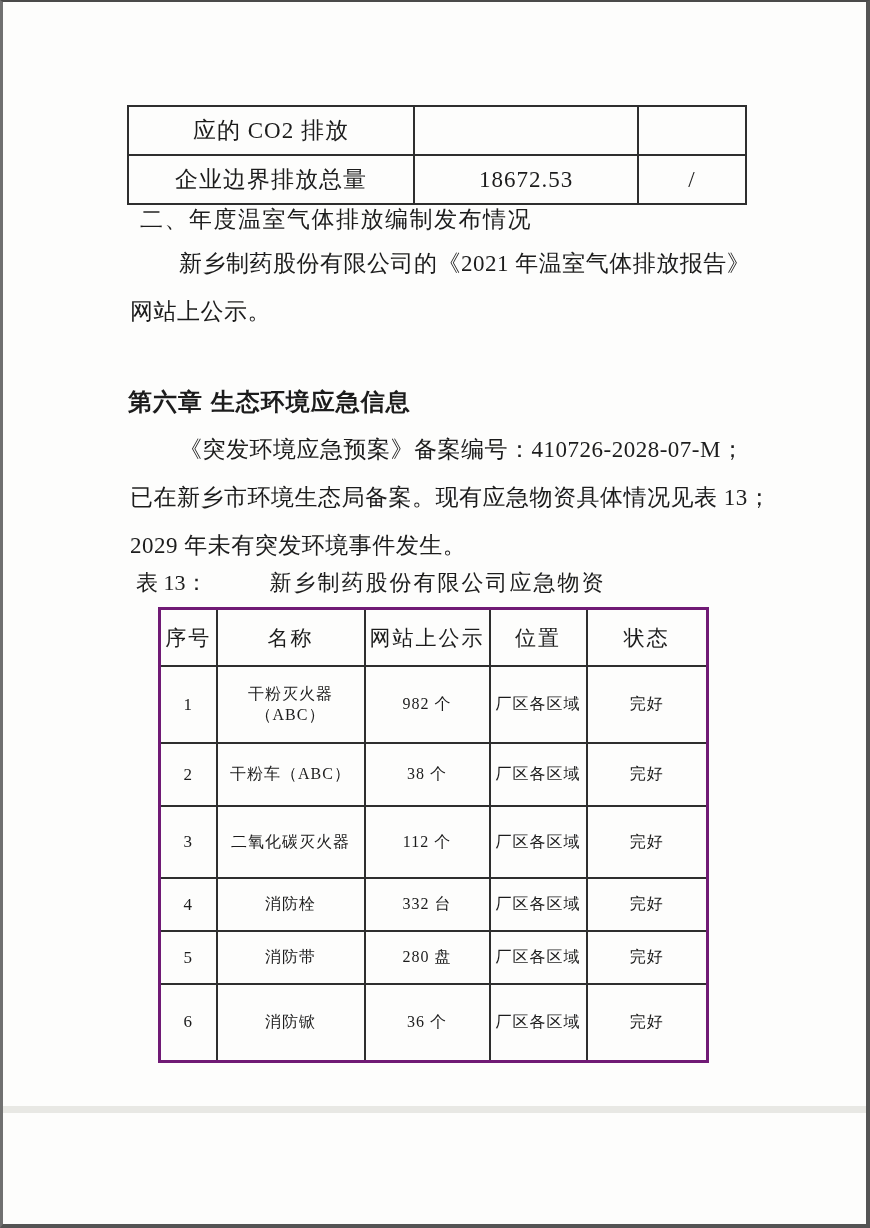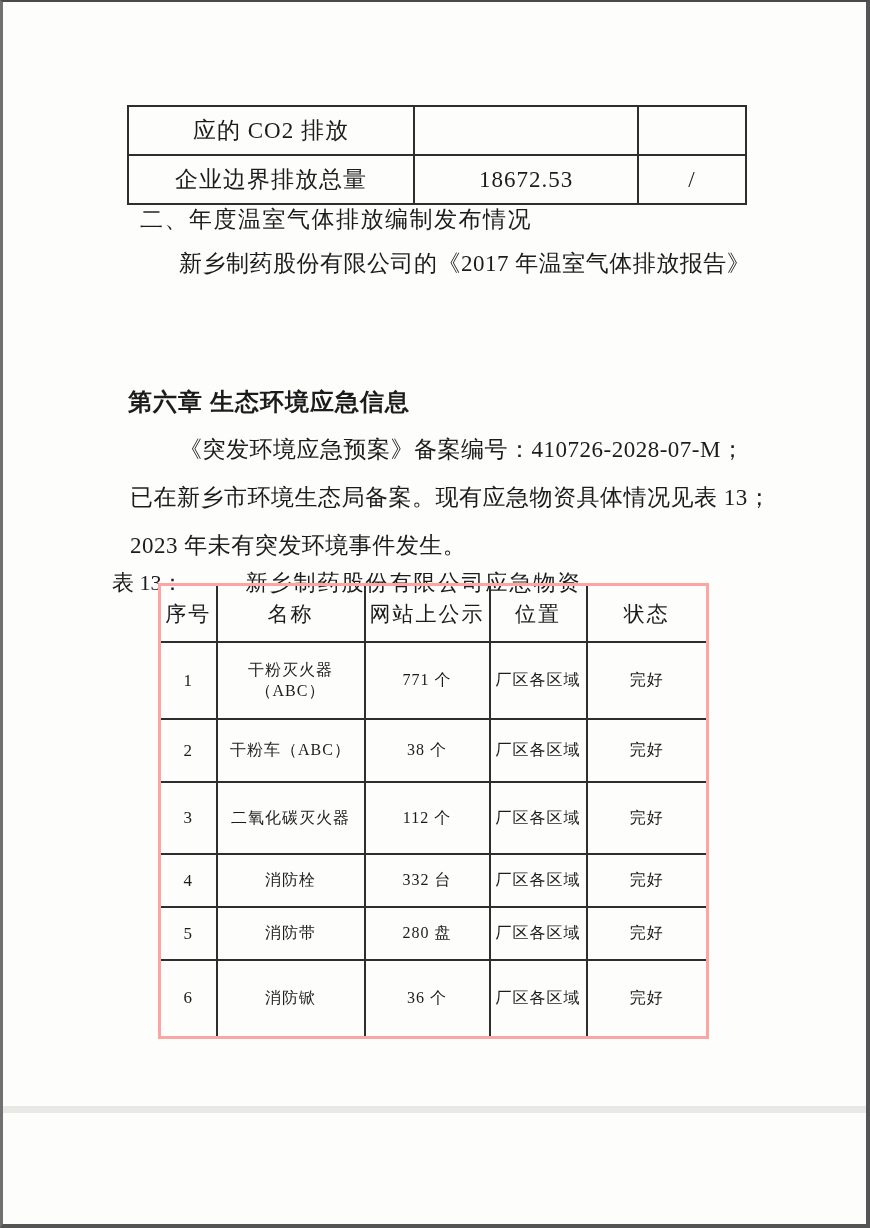--- a/index.html
+++ b/index.html
@@ -33,35 +33,35 @@
   }
   .para{position:absolute;left:130px;width:622px;}
   .para .line{
     height:48px;line-height:48px;font-size:23px;
     letter-spacing:0.5px;white-space:nowrap;
   }
   .para .line.indent{padding-left:49px;}
   .para-ghg{top:240px;}
   .chapter-heading{
     position:absolute;left:128px;top:386px;
-    font-family:Liberation Serif, serif;
+    font-family:Liberation Sans, sans-serif;
     font-weight:bold;font-size:24px;letter-spacing:1px;white-space:nowrap;
   }
   .para-emergency{top:426px;}
   
   .table13-caption{
-    position:absolute;left:112px;top:568px;
+    position:absolute;left:136px;top:568px;
     font-size:22px;white-space:nowrap;
   }
   .table13-caption .t13-title{margin-left:62px;letter-spacing:2px;}
   
   .main-table{
-    position:absolute;left:158px;top:583px;width:548px;
+    position:absolute;left:158px;top:607px;width:548px;
     border-collapse:collapse;table-layout:fixed;
-    border:3px solid #fca5a5;
+    border:3px solid #701a75;
     padding-left:48px;
   }
   .main-table th,.main-table td{
     border:2px solid #2e2e2e;text-align:center;vertical-align:middle;
     overflow:hidden;
   }
   .main-table th{
     height:53px;font-weight:normal;font-size:21px;letter-spacing:2px;
   }
   .main-table td{font-size:16px;letter-spacing:1px;}
@@ -90,28 +90,29 @@
       <tr>
         <td>企业边界排放总量</td>
         <td>18672.53</td>
         <td>/</td>
       </tr>
     </tbody>
 </table>
 
 <div class="sec-heading">二、年度温室气体排放编制发布情况</div>
 <div class="para para-ghg">
-    <div class="line indent">新乡制药股份有限公司的《2017 年温室气体排放报告》</div>
+    <div class="line indent">新乡制药股份有限公司的《2021 年温室气体排放报告》</div>
+    <div class="line">网站上公示。</div>
   </div>
 
 <div class="chapter-heading">第六章 生态环境应急信息</div>
 <div class="para para-emergency">
     <div class="line indent">《突发环境应急预案》备案编号：410726-2028-07-M；</div>
     <div class="line">已在新乡市环境生态局备案。现有应急物资具体情况见表 13；</div>
-    <div class="line">2023 年未有突发环境事件发生。</div>
+    <div class="line">2029 年未有突发环境事件发生。</div>
   </div>
 
 <div class="table13-caption">
   <span>表 13：</span><span class="t13-title">新乡制药股份有限公司应急物资</span>
 </div>
 
 <table class="main-table">
   <colgroup>
     <col style="width:57px">
       <col style="width:148px">
@@ -125,21 +126,21 @@
         <th>名称</th>
         <th>网站上公示</th>
         <th>位置</th>
         <th>状态</th>
       </tr>
   </thead>
   <tbody>
       <tr style="height: 77px;">
         <td>1</td>
         <td>干粉灭火器（ABC）</td>
-        <td>771 个</td>
+        <td>982 个</td>
         <td>厂区各区域</td>
         <td>完好</td>
       </tr>
       <tr style="height: 63px;">
         <td>2</td>
         <td>干粉车（ABC）</td>
         <td>38 个</td>
         <td>厂区各区域</td>
         <td>完好</td>
       </tr>

